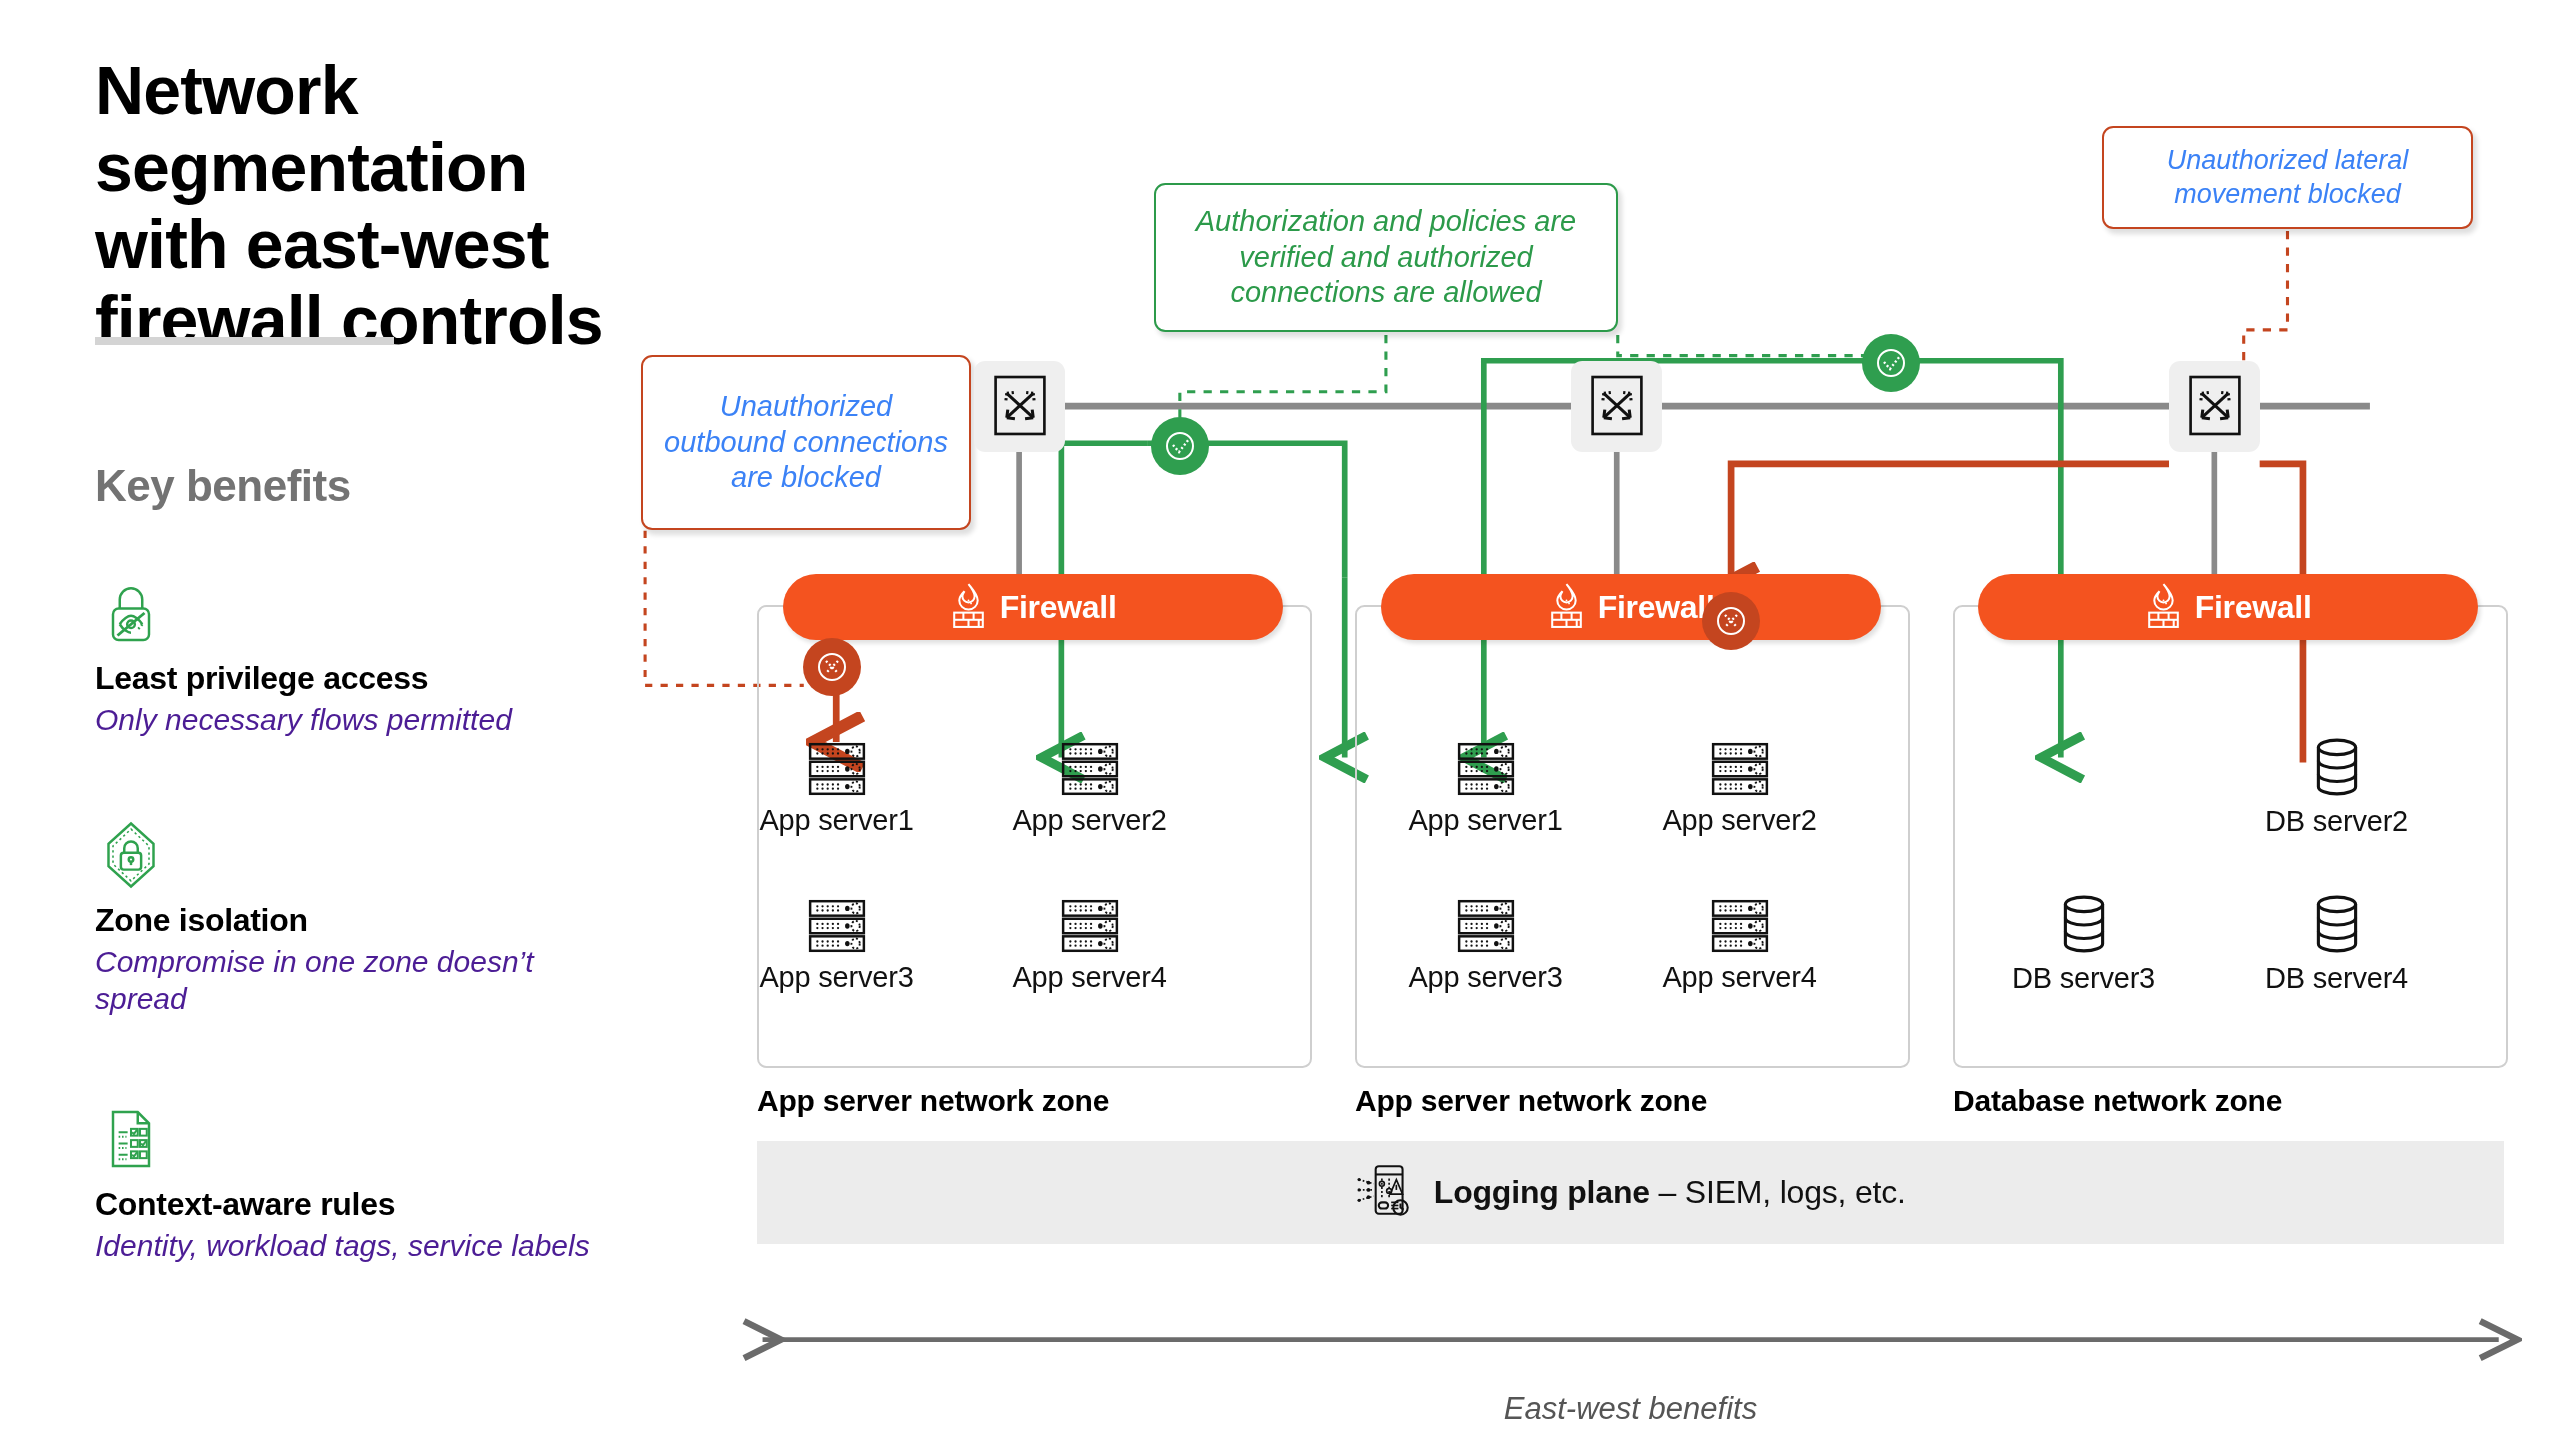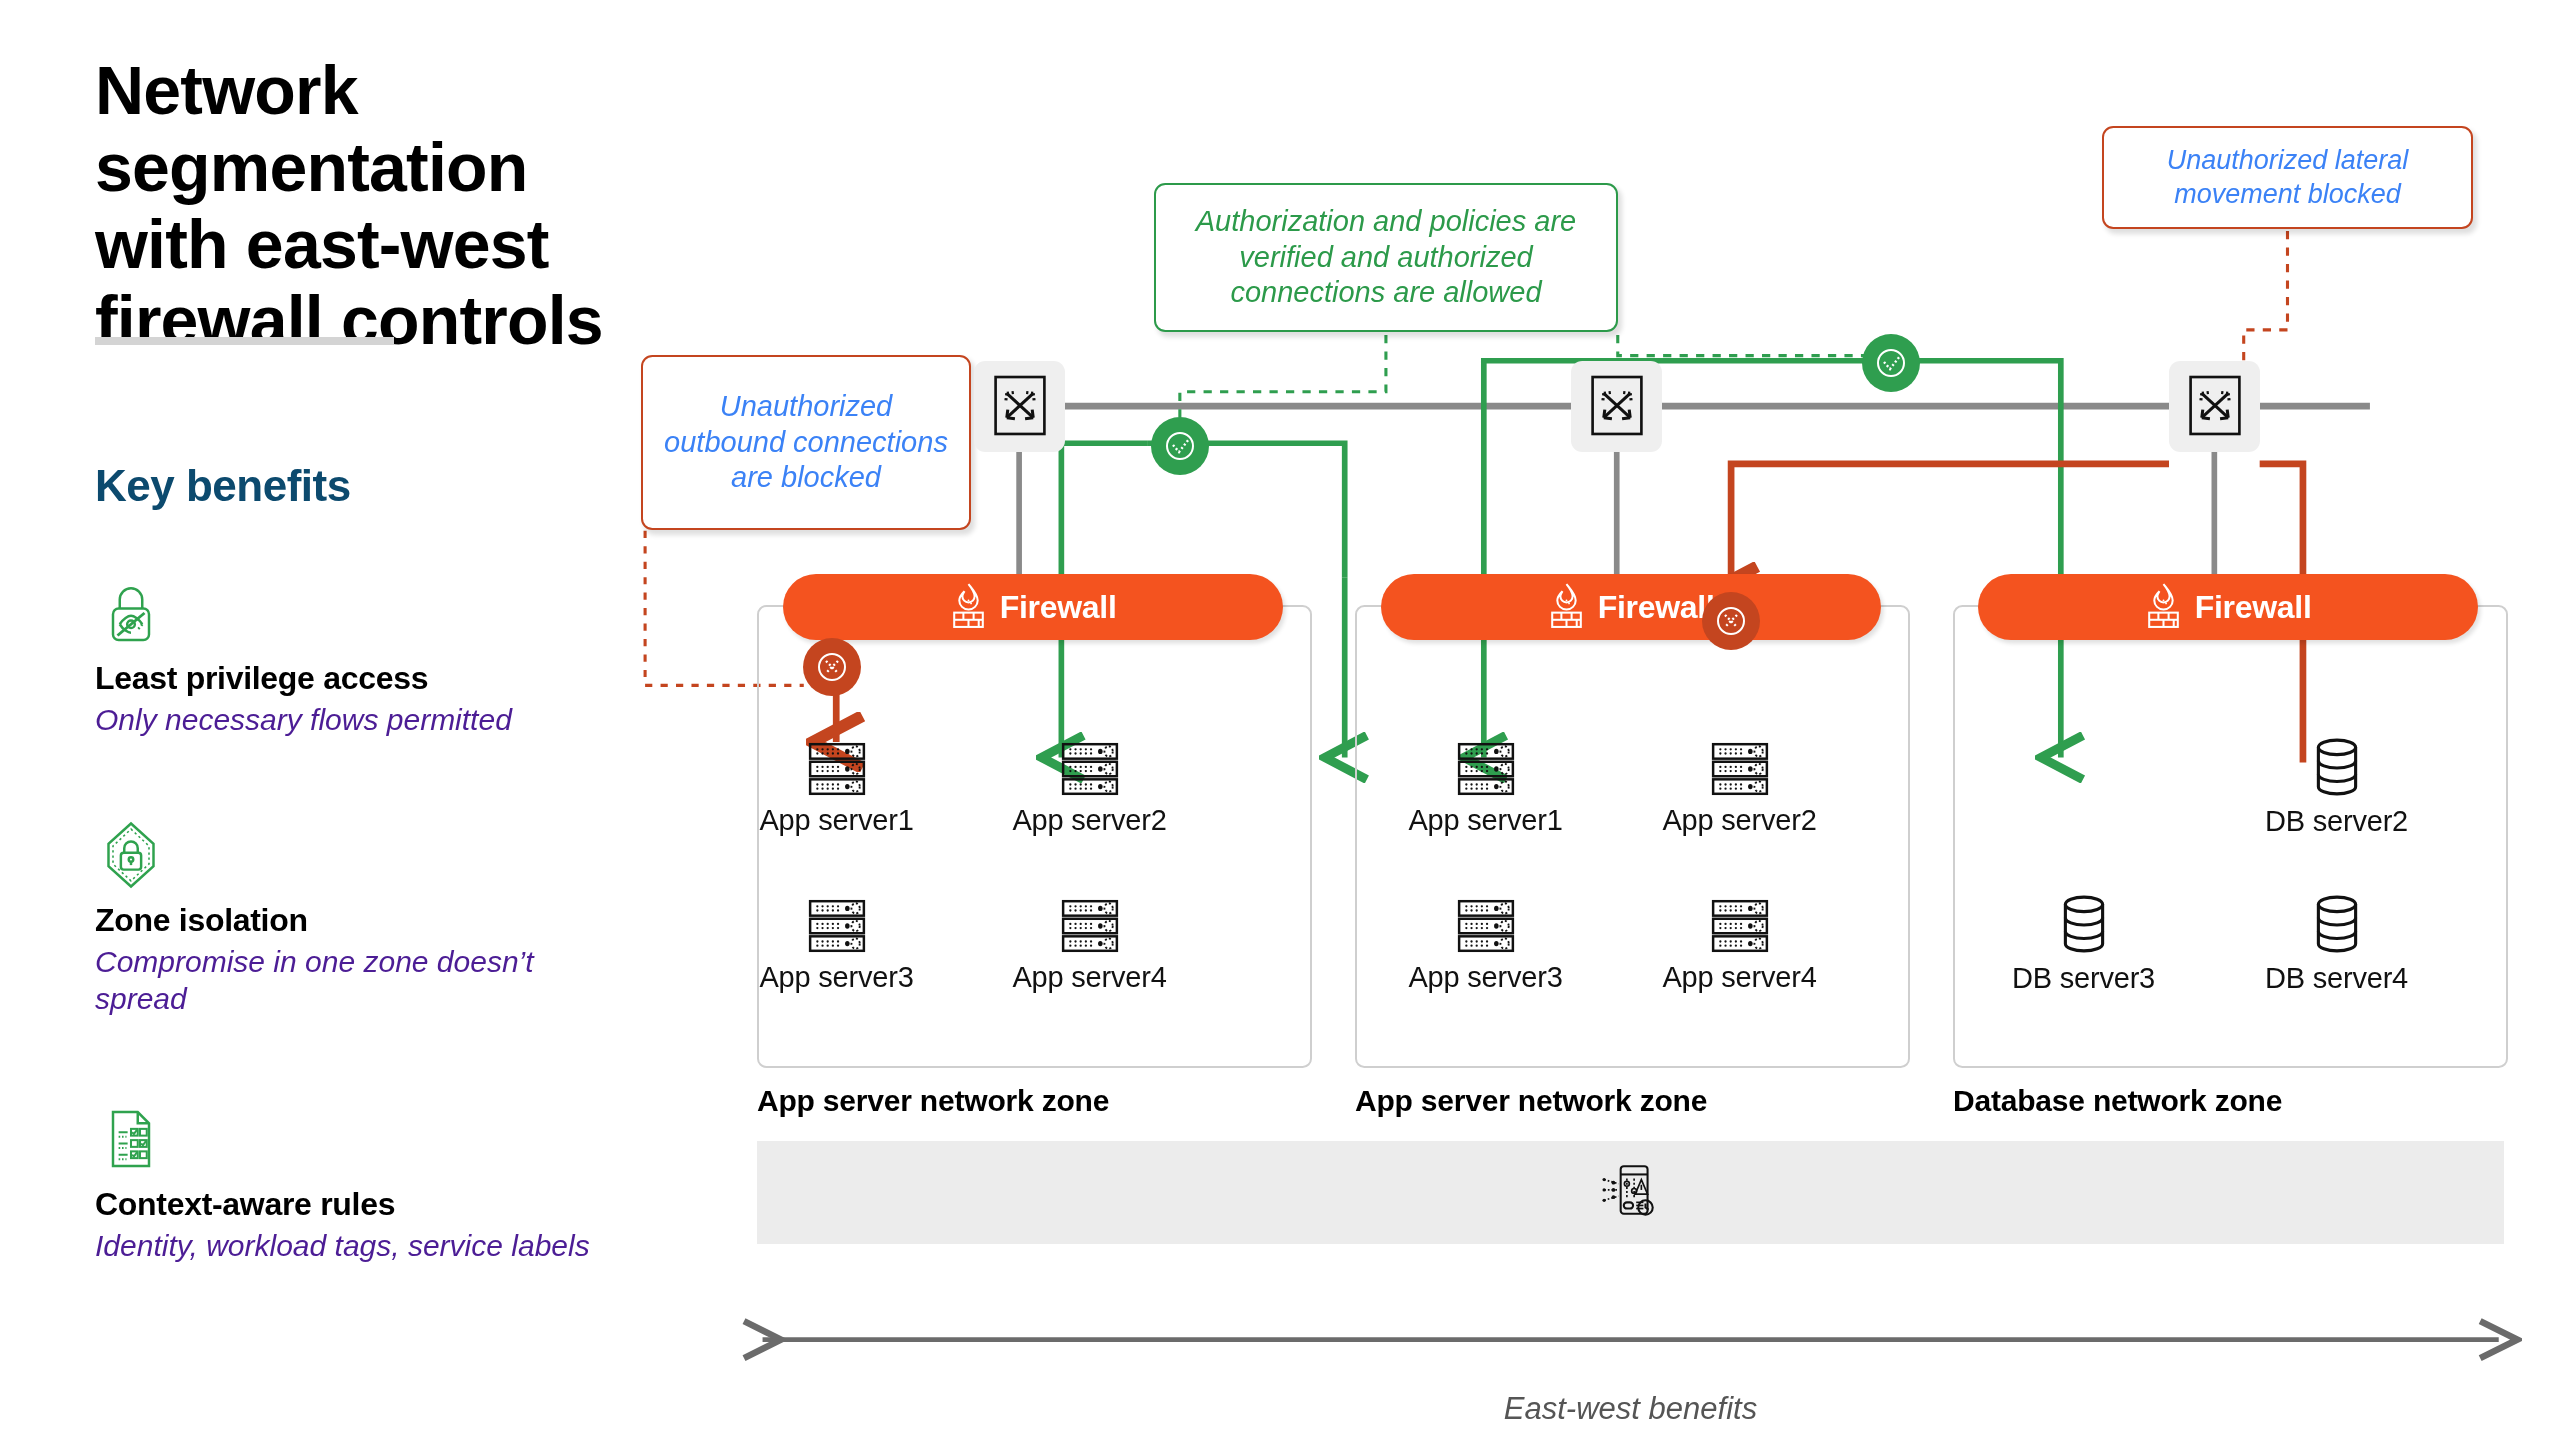--- a/index.html
+++ b/index.html
@@ -5,21 +5,21 @@
   html,body{margin:0;padding:0;background:#fff;}
   body{width:2576px;height:1449px;position:relative;overflow:hidden;
        font-family:"Liberation Sans","DejaVu Sans",sans-serif;color:#111;}
 
   
   #left-panel{position:absolute;left:0;top:0;width:608px;height:1449px;}
   #page-title{position:absolute;left:95px;top:52px;width:515px;
       font-size:68px;font-weight:700;line-height:1.13;letter-spacing:-0.8px;color:#000;}
   #title-rule{position:absolute;left:95px;top:337px;width:299px;height:8.2px;background:#d4d4d4;}
   #key-benefits-title{position:absolute;left:95px;top:461px;
-      font-size:44px;font-weight:700;letter-spacing:-0.5px;color:#0c4a6e;}
+      font-size:44px;font-weight:700;letter-spacing:-0.5px;color:#737373;}
 
   .benefit{position:absolute;left:95px;width:495px;}
   .benefit-icon{width:72px;height:72px;display:block;}
   .benefit-head{font-size:32px;font-weight:700;letter-spacing:-0.3px;color:#000;margin-top:12.4px;line-height:1.12;}
   .benefit-sub{font-size:30px;font-style:italic;color:#4c1d95;line-height:1.22;margin-top:5.2px;}
 
   #benefit-0{top:577px;}
   #benefit-1{top:819px;}
   #benefit-2{top:1103px;}
 
@@ -791,17 +791,18 @@
         <g fill="#111" stroke="none">
             <circle cx="4" cy="18" r="1.6"></circle>
             <circle cx="4" cy="28" r="1.6"></circle>
             <circle cx="4" cy="38" r="1.6"></circle>
           <circle cx="13" cy="21" r="1.8"></circle>
             <circle cx="13" cy="28" r="1.8"></circle>
             <circle cx="13" cy="35" r="1.8"></circle>
           </g>
       </svg>
     </span>
+    <span id="logging-text"><b>Logging plane</b><span> – SIEM, logs, etc.</span></span>
   </div>
 
   <div id="ew-label">East-west benefits</div>
 </div>
 
 
 </body></html>

